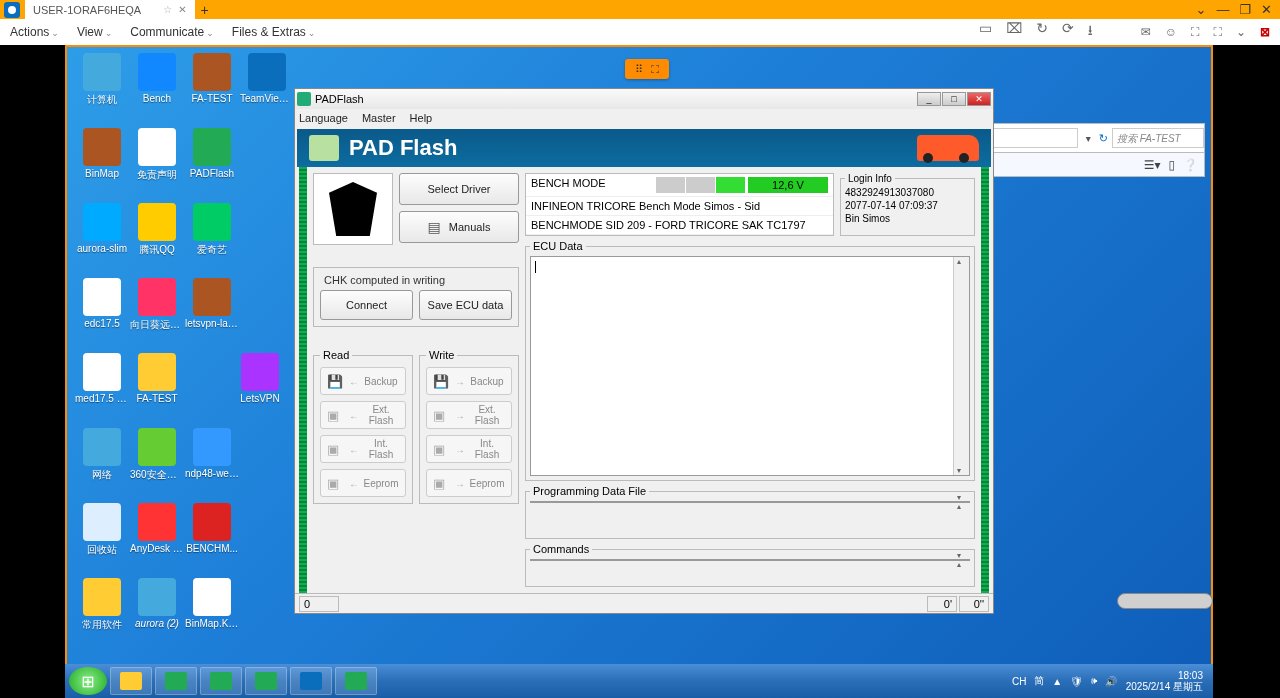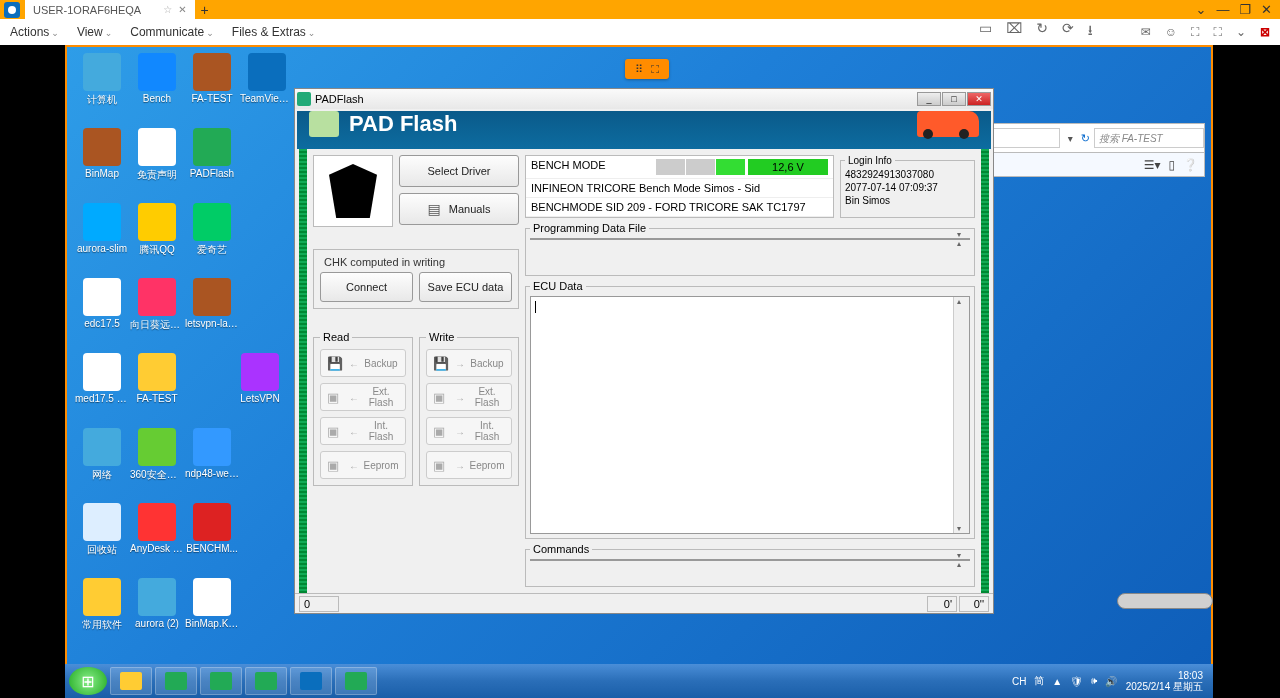--- a/index.html
+++ b/index.html
@@ -37,21 +37,21 @@
 .float-pill { position:absolute; top:14px; left:560px; width:44px; height:20px; background:#ff8c00; border-radius:3px; display:flex; align-items:center; justify-content:center; gap:8px; color:#333; font-size:11px; box-shadow:0 1px 3px rgba(0,0,0,.3);}
 
 
 .padwin { position:absolute; top:43px; left:229px; width:700px; height:526px; background:#f0f0f0; border:1px solid #888; display:flex; flex-direction:column; }
 .pad-titlebar { height:20px; background: linear-gradient(#fafafa,#e8e8e8); display:flex; align-items:center; padding:0 2px; font-size:11px;}
 .pad-titlebar .ticon { width:14px; height:14px; background:#2a7; border-radius:2px; margin-right:4px; }
 .pad-titlebar .wbtns { margin-left:auto; display:flex; }
 .pad-titlebar .wb { width:24px; height:14px; border:1px solid #999; background:linear-gradient(#eee,#ccc); margin-left:1px; text-align:center; font-size:9px; line-height:12px;}
 .pad-titlebar .wb.close { background:linear-gradient(#e66,#c22); color:#fff;}
 .pad-menu { height:18px; background:#f0f0f0; display:flex; align-items:center; padding:0 4px; font-size:11px; gap:14px; color:#222;}
-.pad-banner { height:38px; margin:2px 2px 0 2px; background: linear-gradient(#0a5a8a,#0d6ca0); display:flex; padding:0 12px; position:relative;}
+.pad-banner { height:38px; margin:2px 2px 0 2px; background: linear-gradient(#0a5a8a,#0d6ca0); display:flex; align-items:center; padding:0 12px; position:relative;}
 .pad-banner .chip { width:30px; height:26px; background:#b8e0a0; border-radius:3px; margin-right:10px;}
 .pad-banner .title { color:#fff; font-size:22px; font-weight:bold;}
 .pad-banner .car { margin-left:auto; width:62px; height:26px; background:#ff5a2a; border-radius:4px 10px 3px 3px; position:relative;}
 .pad-banner .car::after{content:"";position:absolute;bottom:-2px;left:6px;width:10px;height:10px;background:#222;border-radius:50%;box-shadow:36px 0 #222;}
 
 .pad-body { flex:1; display:flex; gap:6px; padding:6px; position:relative; background:#f0f0f0;}
 .pad-body::before{content:"";position:absolute;top:0;left:4px;width:8px;height:100%;background:repeating-linear-gradient(#1a5,#1a5 2px,#083 2px,#083 4px);}
 .pad-body::after{content:"";position:absolute;top:0;right:4px;width:8px;height:100%;background:repeating-linear-gradient(#1a5,#1a5 2px,#083 2px,#083 4px);}
 
 .leftcol { width:206px; display:flex; flex-direction:column; gap:22px; margin-left:12px;}
@@ -102,21 +102,21 @@
 
 .pad-status { height:20px; border-top:1px solid #bbb; display:flex; align-items:center; padding:0 4px; font-size:11px;}
 .pad-status .s1 { width:40px; border:1px solid #bbb; padding:1px 4px;}
 .pad-status .sp { flex:1;}
 .pad-status .s2 { width:30px; border:1px solid #bbb; padding:1px 4px; text-align:right;}
 .pad-status .s3 { width:30px; border:1px solid #bbb; padding:1px 4px; text-align:right; margin-left:2px;}
 
 
 .expl { position:absolute; top:78px; left:920px; width:220px; height:30px; background:#fff; border:1px solid #bbb; display:flex; align-items:center;}
 .expl .addr { flex:1; border:1px solid #ccc; height:20px; margin:0 4px;}
-.expl .srch { width:110px; border:1px solid #ccc; height:20px; font-size:10px; font-style:italic; color:#888; padding:0 4px; line-height:20px;}
+.expl .srch { width:92px; border:1px solid #ccc; height:20px; font-size:10px; font-style:italic; color:#888; padding:0 4px; line-height:20px;}
 .expl2 { position:absolute; top:108px; left:920px; width:220px; height:24px; background:#f5f9ff; border:1px solid #bbb; border-top:none; display:flex; align-items:center; justify-content:flex-end; padding-right:6px; gap:8px; color:#444; font-size:12px;}
 
 
 .taskbar { position:absolute; bottom:0; left:0; right:0; height:34px; background:linear-gradient(#4a8ed8,#2a6eb8,#1a5ea8); display:flex; align-items:center; padding:0 4px;}
 .taskbar .start{width:38px;height:28px;background:radial-gradient(circle,#8e8,#2a2);border-radius:50%;display:flex;align-items:center;justify-content:center;}
 .taskbar .start::after{content:"⊞";color:#fff;font-size:16px;}
 .taskbar .titem{width:42px;height:28px;margin-left:3px;background:rgba(255,255,255,.15);border:1px solid rgba(255,255,255,.25);border-radius:2px;display:flex;align-items:center;justify-content:center;}
 .taskbar .titem .tc{width:22px;height:18px;background:#2a5;border-radius:2px;}
 .taskbar .tray{margin-left:auto;display:flex;align-items:center;gap:8px;color:#fff;font-size:10px;padding-right:6px;}
 .taskbar .clock{text-align:right;line-height:11px;}
@@ -269,39 +269,44 @@
           <div class="lbl">AnyDesk (2)</div>
         </div>
         <div class="dicon" style="left: 120px; top: 458px;">
           <div class="box" style="background:#d22;"></div>
           <div class="lbl">BENCHM...</div>
         </div>
         <div class="dicon" style="left: 10px; top: 533px;">
           <div class="box" style="background:#fc3;"></div>
           <div class="lbl">常用软件</div>
         </div>
-        <div class="dicon" style="left: 65px; top: 533px;">
+        <div class="dicon" style="left: 65px; top: 533px; font-style: italic;">
           <div class="box" style="background:#4ad;"></div>
           <div class="lbl">aurora (2)</div>
         </div>
         <div class="dicon" style="left: 120px; top: 533px;">
           <div class="box" style="background:#fff;"></div>
           <div class="lbl">BinMap.KEY</div>
         </div>
       </div>
 
   <div class="padwin">
     <div class="pad-titlebar">
       <div class="ticon"></div>
       <span>PADFlash</span>
       <div class="wbtns">
         <div class="wb">_</div>
         <div class="wb">□</div>
         <div class="wb close">✕</div>
       </div>
+    </div>
+    <div class="pad-menu">
+      <span>Language</span>
+      <span>Master</span>
+      <span>Help</span>
     </div>
     <div class="pad-banner">
       <div class="chip"></div>
       <div class="title">PAD Flash</div>
       <div class="car"></div>
     </div>
     <div class="pad-body">
       <div class="leftcol">
         <div class="toprow">
           <div class="logo-box">
@@ -394,30 +399,30 @@
             <div class="line">INFINEON TRICORE Bench Mode Simos - Sid</div>
             <div class="line">BENCHMODE SID 209 - FORD TRICORE SAK TC1797</div>
           </div>
           <fieldset class="login-box">
             <legend>Login Info</legend>
             <div>4832924913037080</div>
             <div>2077-07-14 07:09:37</div>
             <div>Bin Simos</div>
           </fieldset>
         </div>
-        <fieldset class="fs" id="fs-prog">
-          <legend>Programming Data File</legend>
-          <div class="txtarea">
-                <div class="sb"></div>
-              </div>
-        </fieldset>
         <fieldset class="fs" id="fs-ecu">
           <legend>ECU Data</legend>
           <div class="txtarea">
                 <div class="cursor-line"></div>
+                <div class="sb"></div>
+              </div>
+        </fieldset>
+        <fieldset class="fs" id="fs-prog">
+          <legend>Programming Data File</legend>
+          <div class="txtarea">
                 <div class="sb"></div>
               </div>
         </fieldset>
         <fieldset class="fs" id="fs-cmd">
           <legend>Commands</legend>
           <div class="txtarea">
                 <div class="sb"></div>
               </div>
         </fieldset>
       </div>

